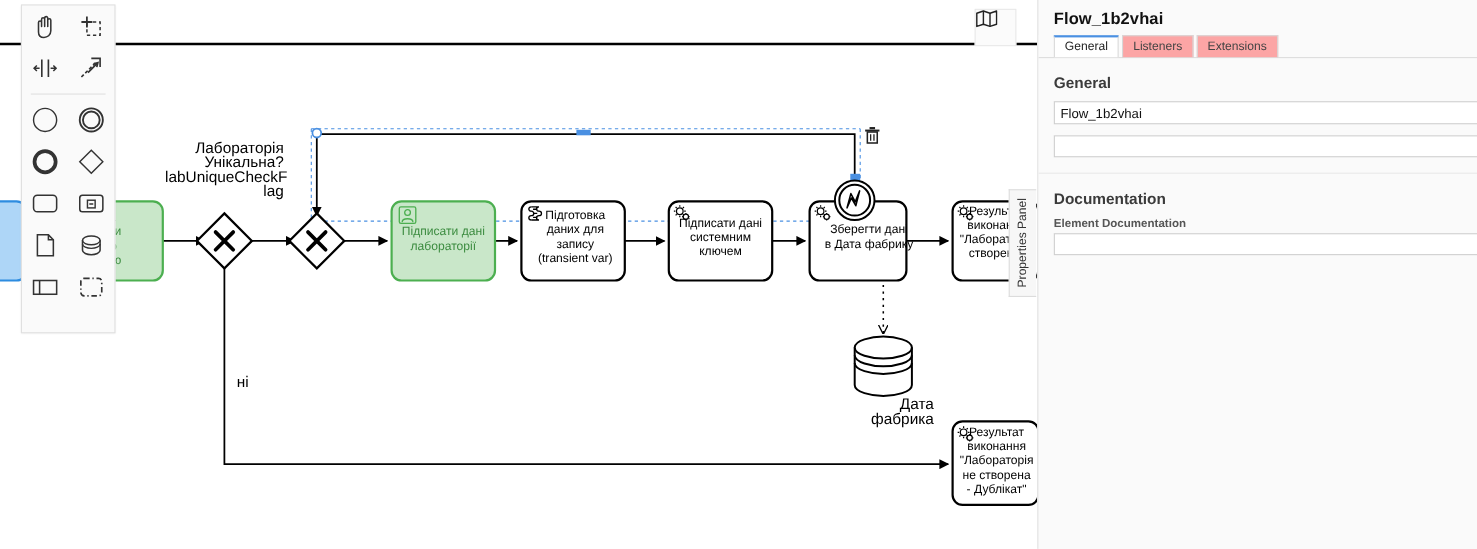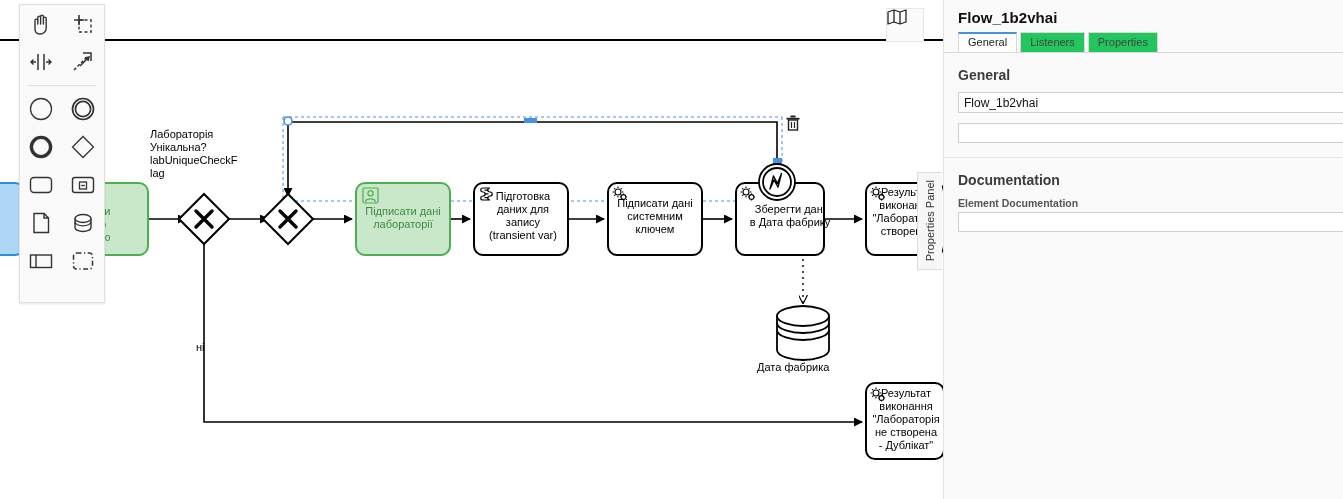--- a/index.html
+++ b/index.html
@@ -12,21 +12,21 @@
   }
   
   #canvas{
     position:absolute;left:0;top:0;width:943px;height:499px;
     background:#ffffff;overflow:hidden;
   }
   #canvas svg{position:absolute;left:0;top:0;}
   .bpmn-label{
     position:absolute;
     font-family:"Liberation Sans", sans-serif;
-    font-size:11px;color:#000;text-align:left;line-height:13px;
+    font-size:14px;color:#000;text-align:right;line-height:13px;
     white-space:pre-line;
   }
   .task-label{
     position:absolute;font-size:11px;line-height:13px;text-align:center;
     color:#000;white-space:pre-line;
   }
   .task-label.green{color:#3c8c40;}
 
   
   #palette{
@@ -81,21 +81,21 @@
     font-size:15px;font-weight:bold;color:#111;
     padding:9px 0 6px 14px;letter-spacing:.1px;
   }
   #tabs{
     display:flex;align-items:flex-end;height:20px;
     padding-left:14px;border-bottom:1px solid #d8d8d8;
     background:#fafafa;
   }
   .tab{
     font-size:11px;color:#444;padding:3px 9px 4px 9px;
-    border:1px solid #d8d8d8;background:#22c55e;margin-right:3px;
+    border:1px solid #d8d8d8;background:#fca5a5;margin-right:3px;
     border-bottom:none;cursor:pointer;line-height:12px;
   }
   .tab.active{
     background:#ffffff;color:#222;border-top:2px solid #4a90e2;
     padding-top:2px;
   }
   #props-body{padding:0;}
   .section{
     padding:8px 14px 10px 14px;
     border-bottom:1px solid #e6e6e6;
@@ -447,21 +447,21 @@
   </div>
 </div>
 
 <div id="props">
 
   <div id="props-title">Flow_1b2vhai</div>
 
   <div id="tabs">
     <div class="tab active">General</div>
     <div class="tab">Listeners</div>
-    <div class="tab">Properties</div>
+    <div class="tab">Extensions</div>
   </div>
 
   <div id="props-body">
 
     <div class="section">
       <h2>General</h2>
 
       <div class="input-wrap">
         <input class="txt-input" type="text" value="Flow_1b2vhai" style="">
         <span class="clear-x">✕</span>

